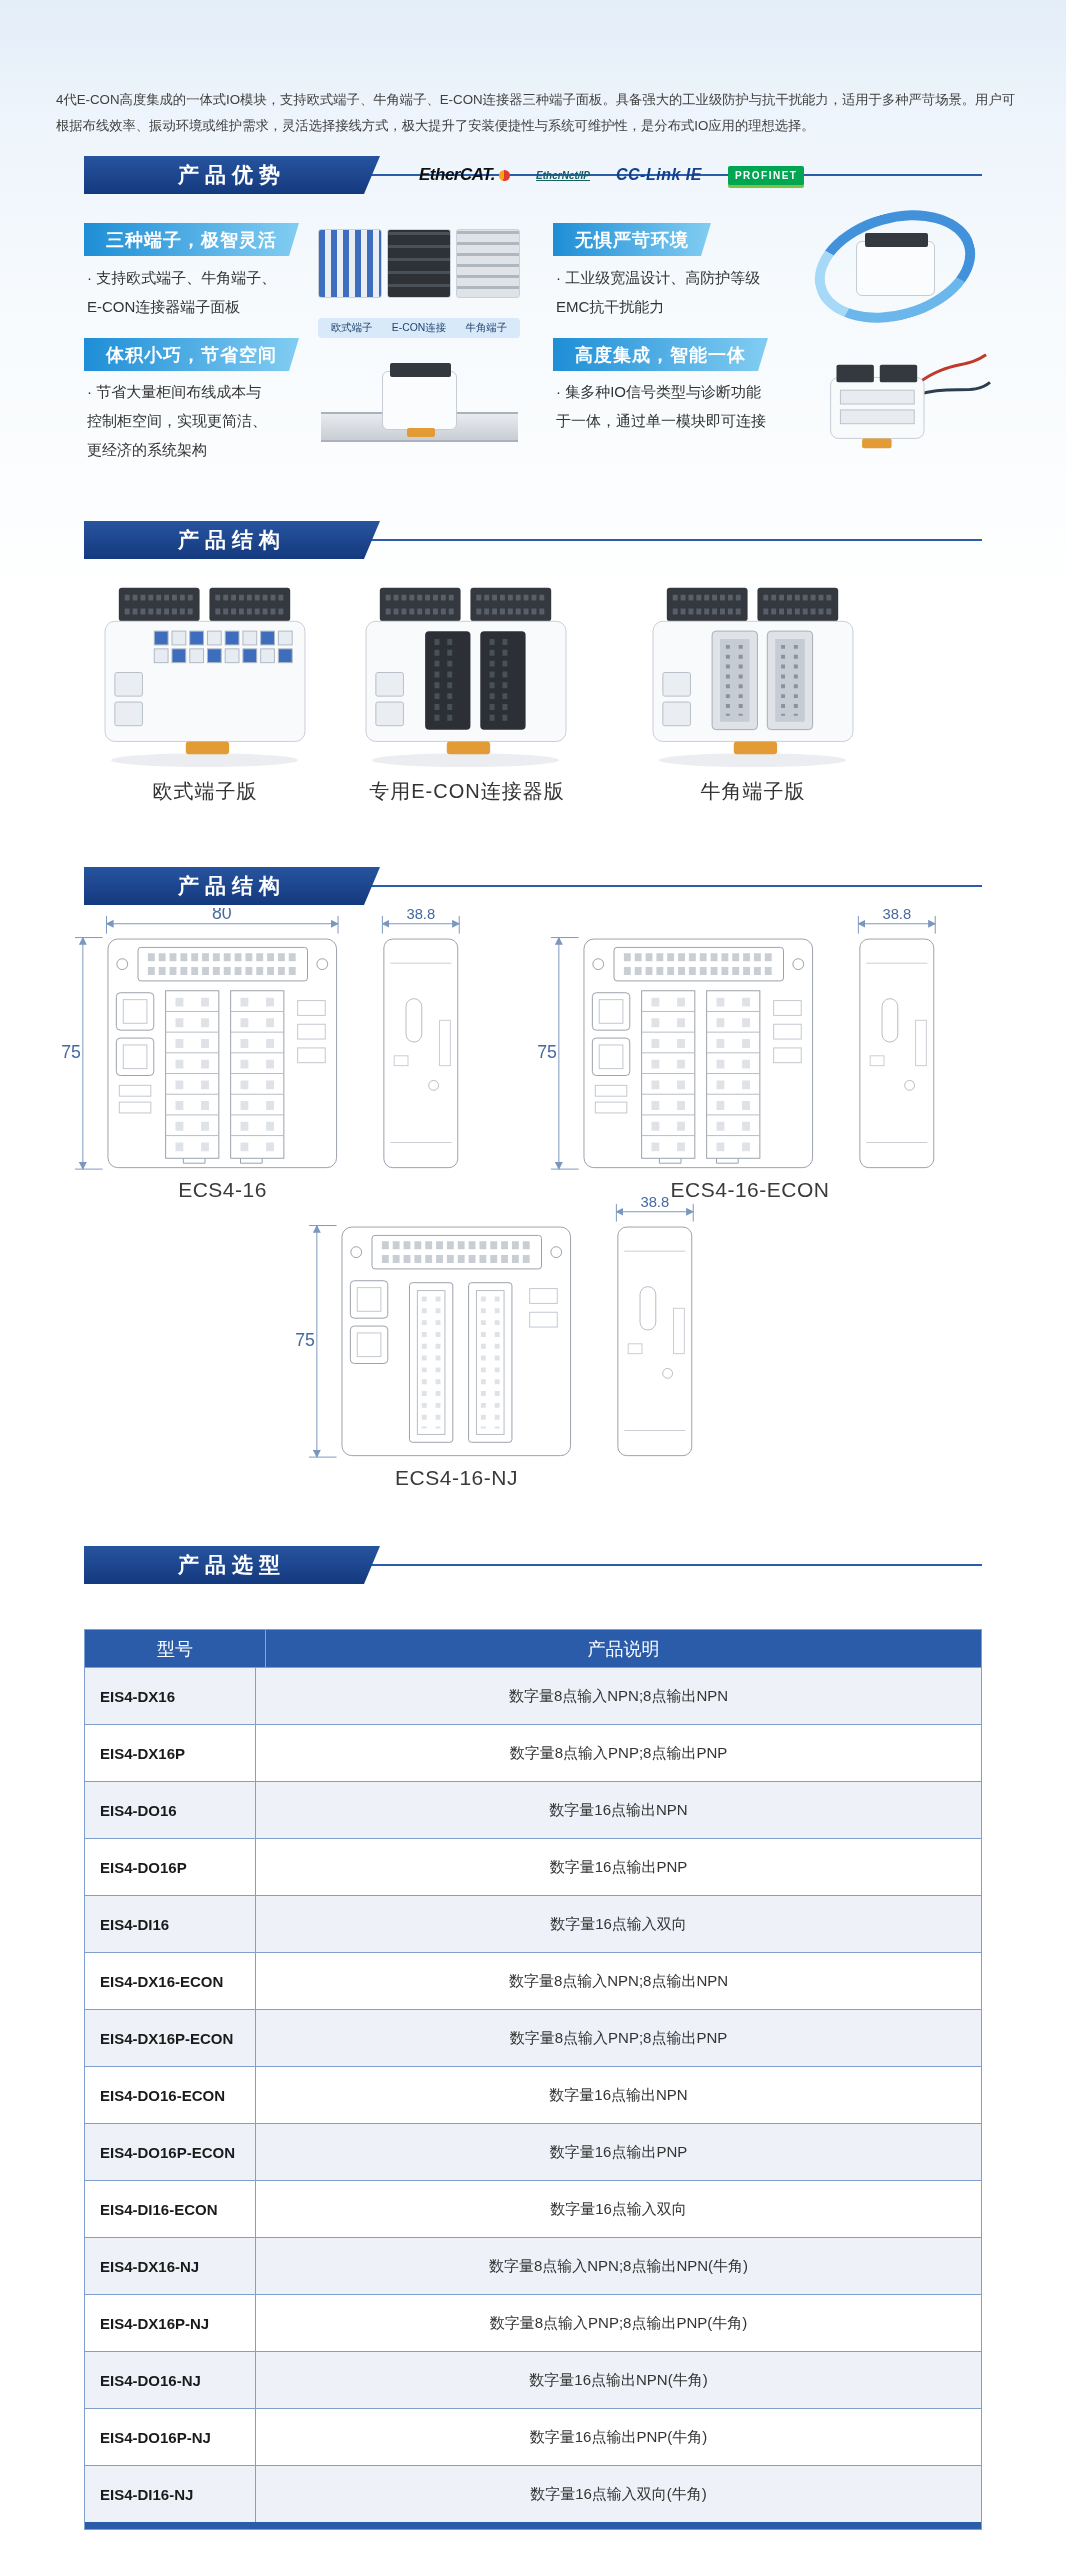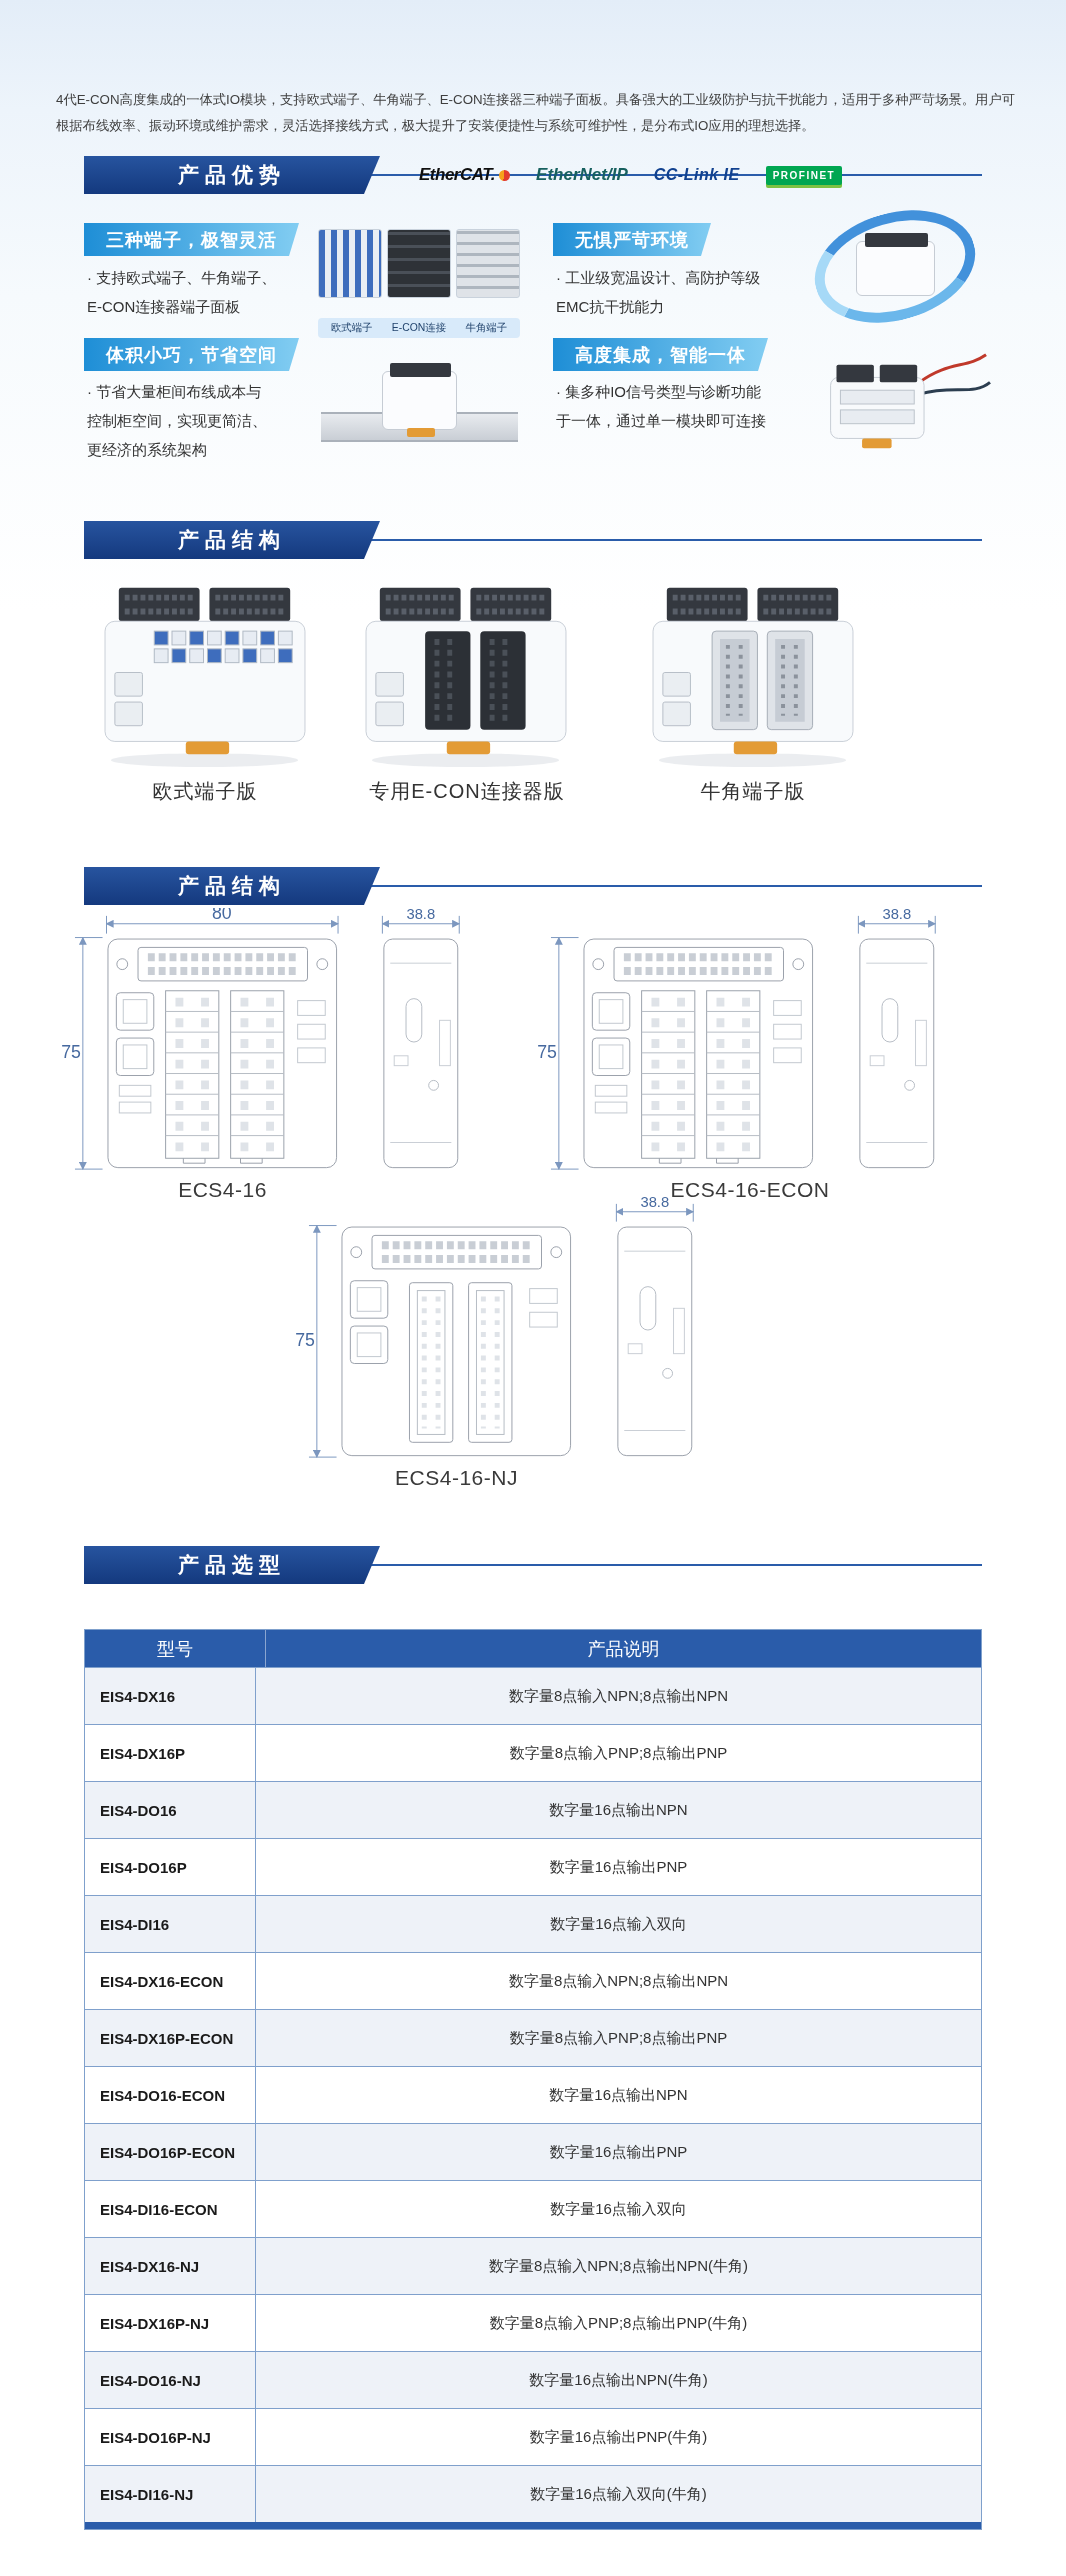--- a/index.html
+++ b/index.html
@@ -21,21 +21,21 @@
   
   .intro-text { position:absolute; left:56px; top:87px; width:959px;
     font-size:13.3px; line-height:26px; color:#3f3f3f; text-align:justify; }
 
   
   .logos { position:absolute; left:419px; top:156px; height:38px; display:flex; gap:26px; }
   .logo { white-space:nowrap; display:flex; align-items:center; }
   .logo-ethercat b { font-style:italic; font-size:17px; color:#101010; letter-spacing:-0.5px; }
   .ec-mark { display:inline-block; width:11px; height:11px; margin-left:4px; border-radius:50%;
     background:conic-gradient(#e23b2e 0 55%, #f6a21b 55% 100%); }
-  .logo-ethernetip b { font-style:italic; font-size:17px; color:#17605f; }
+  .logo-ethernetip b { font-style:italic; font-size:10px; color:#17605f;text-decoration:underline; }
   .logo-cclink b { font-style:italic; font-size:16px; color:#11418f; letter-spacing:0.5px; }
   .logo-profinet b { display:inline-block; background:#00a651; color:#fff; font-size:10px;
     letter-spacing:1.5px; padding:4px 7px; border-radius:2px; box-shadow:0 3px 0 #7dc242; }
 
   
   .adv-title { position:absolute; height:33px; padding:0 22px; white-space:nowrap;
     background:linear-gradient(90deg,#1e8ed6,#82cdf2);
     clip-path:polygon(0 0,100% 0,calc(100% - 10px) 100%,0 100%);
     display:flex; align-items:center; color:#fff; font-size:18px; font-weight:bold; letter-spacing:1px; }
   .adv-text { position:absolute; font-size:15px; line-height:29px; color:#333; }

